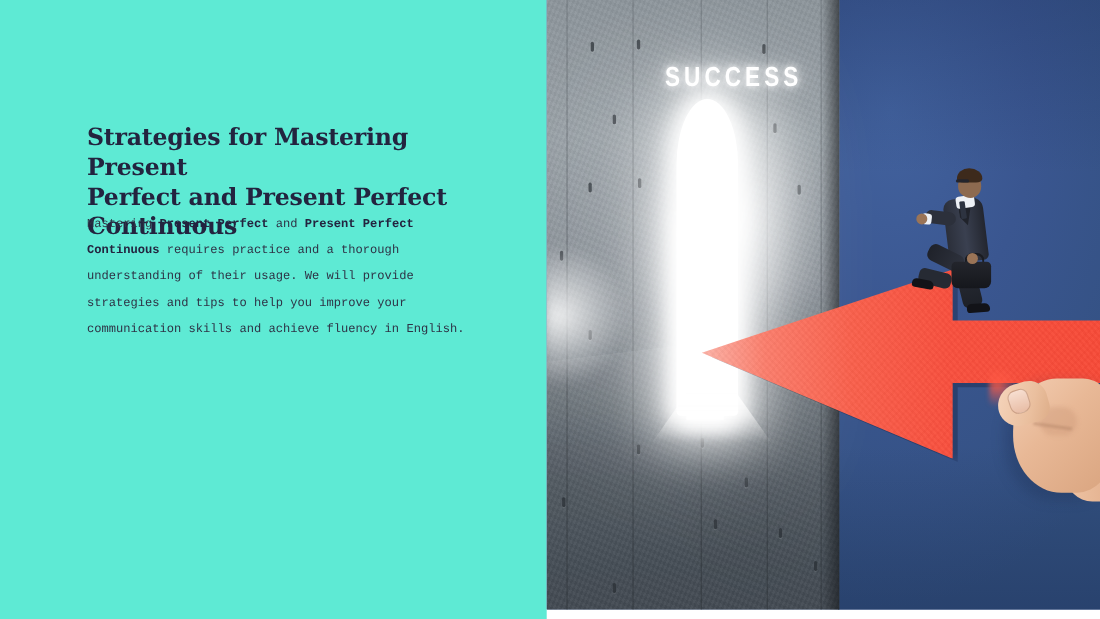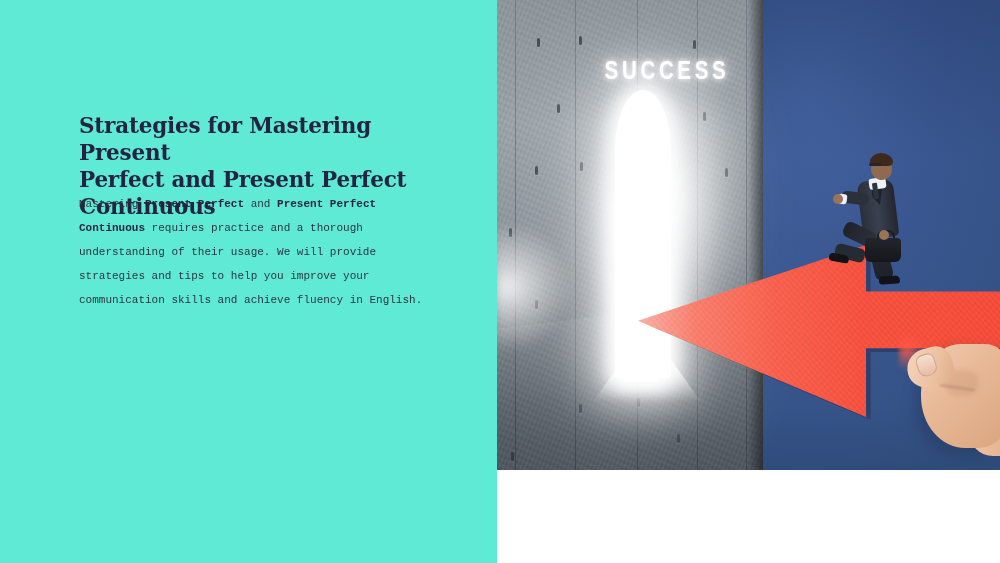--- a/index.html
+++ b/index.html
@@ -53,21 +53,21 @@
     font-weight: 700;
     color: #23243f;
   }
 
   
   .photo {
     position: absolute;
     left: 497px;
     top: 0;
     width: 503px;
-    height: 470px;
+    height: 554px;
     overflow: hidden;
     background: #3a5690;
   }
 
   
   .blue-field {
     position: absolute;
     left: 265px;
     top: 0;
     width: 238px;

